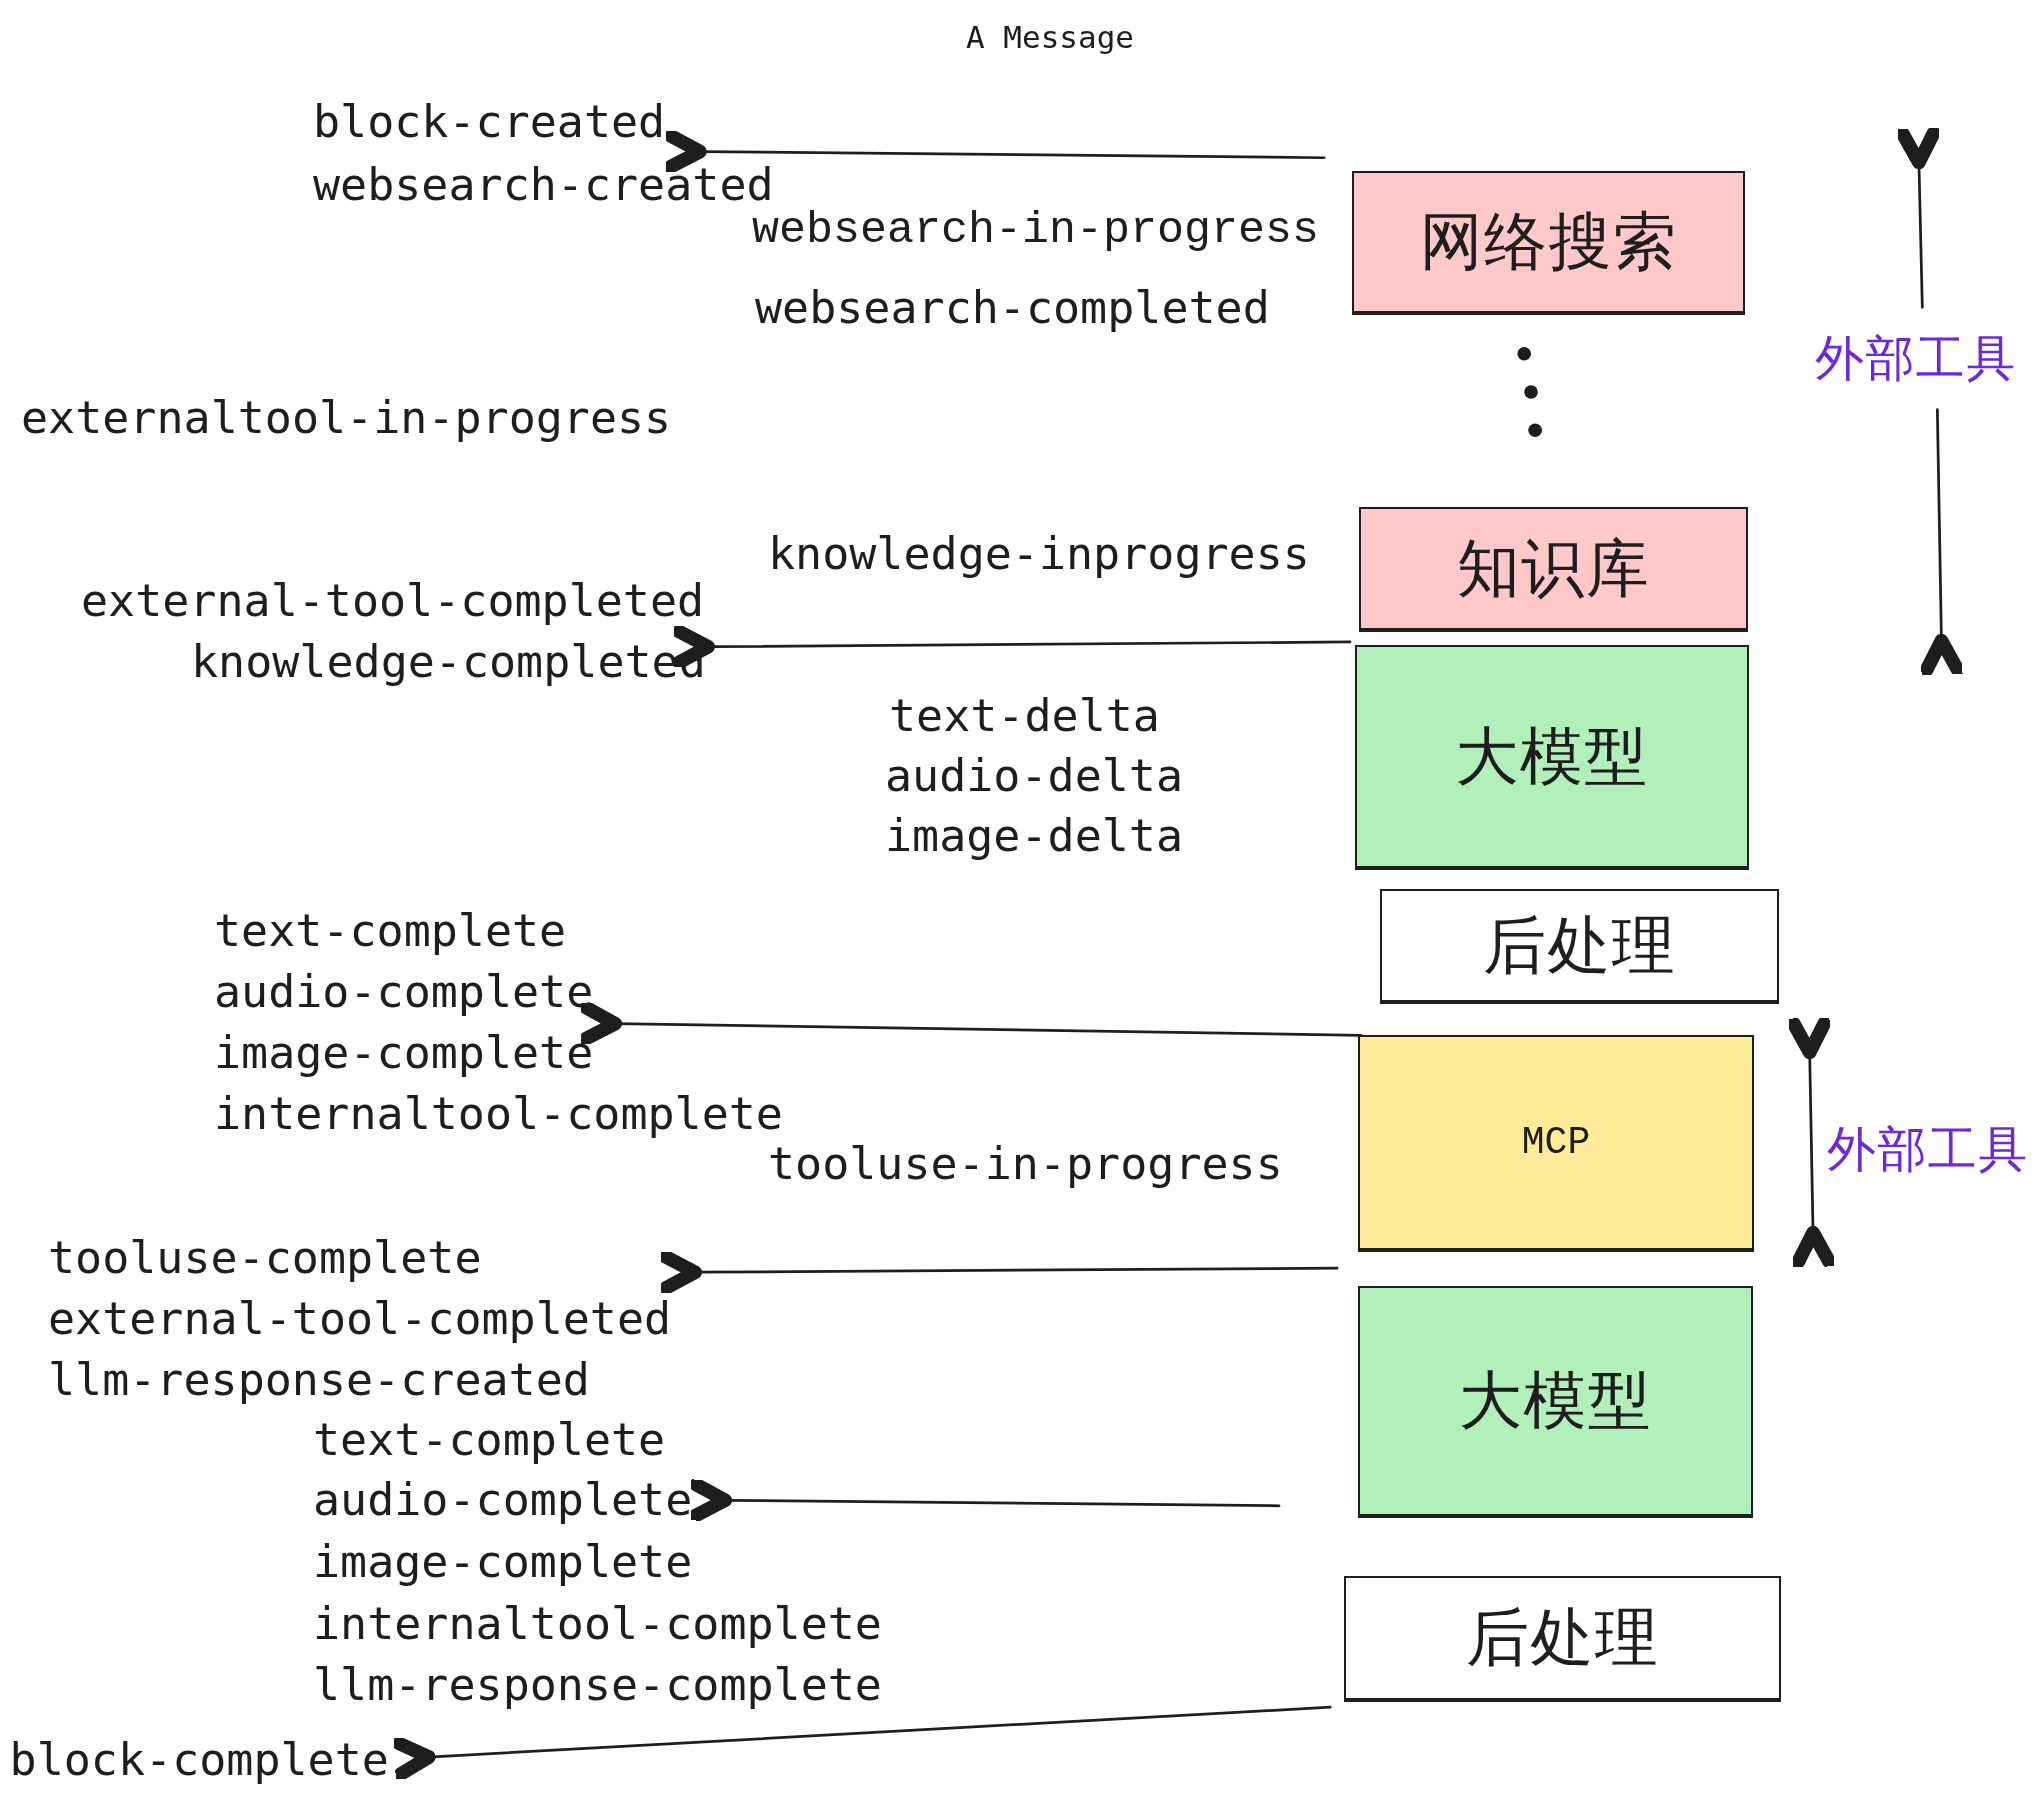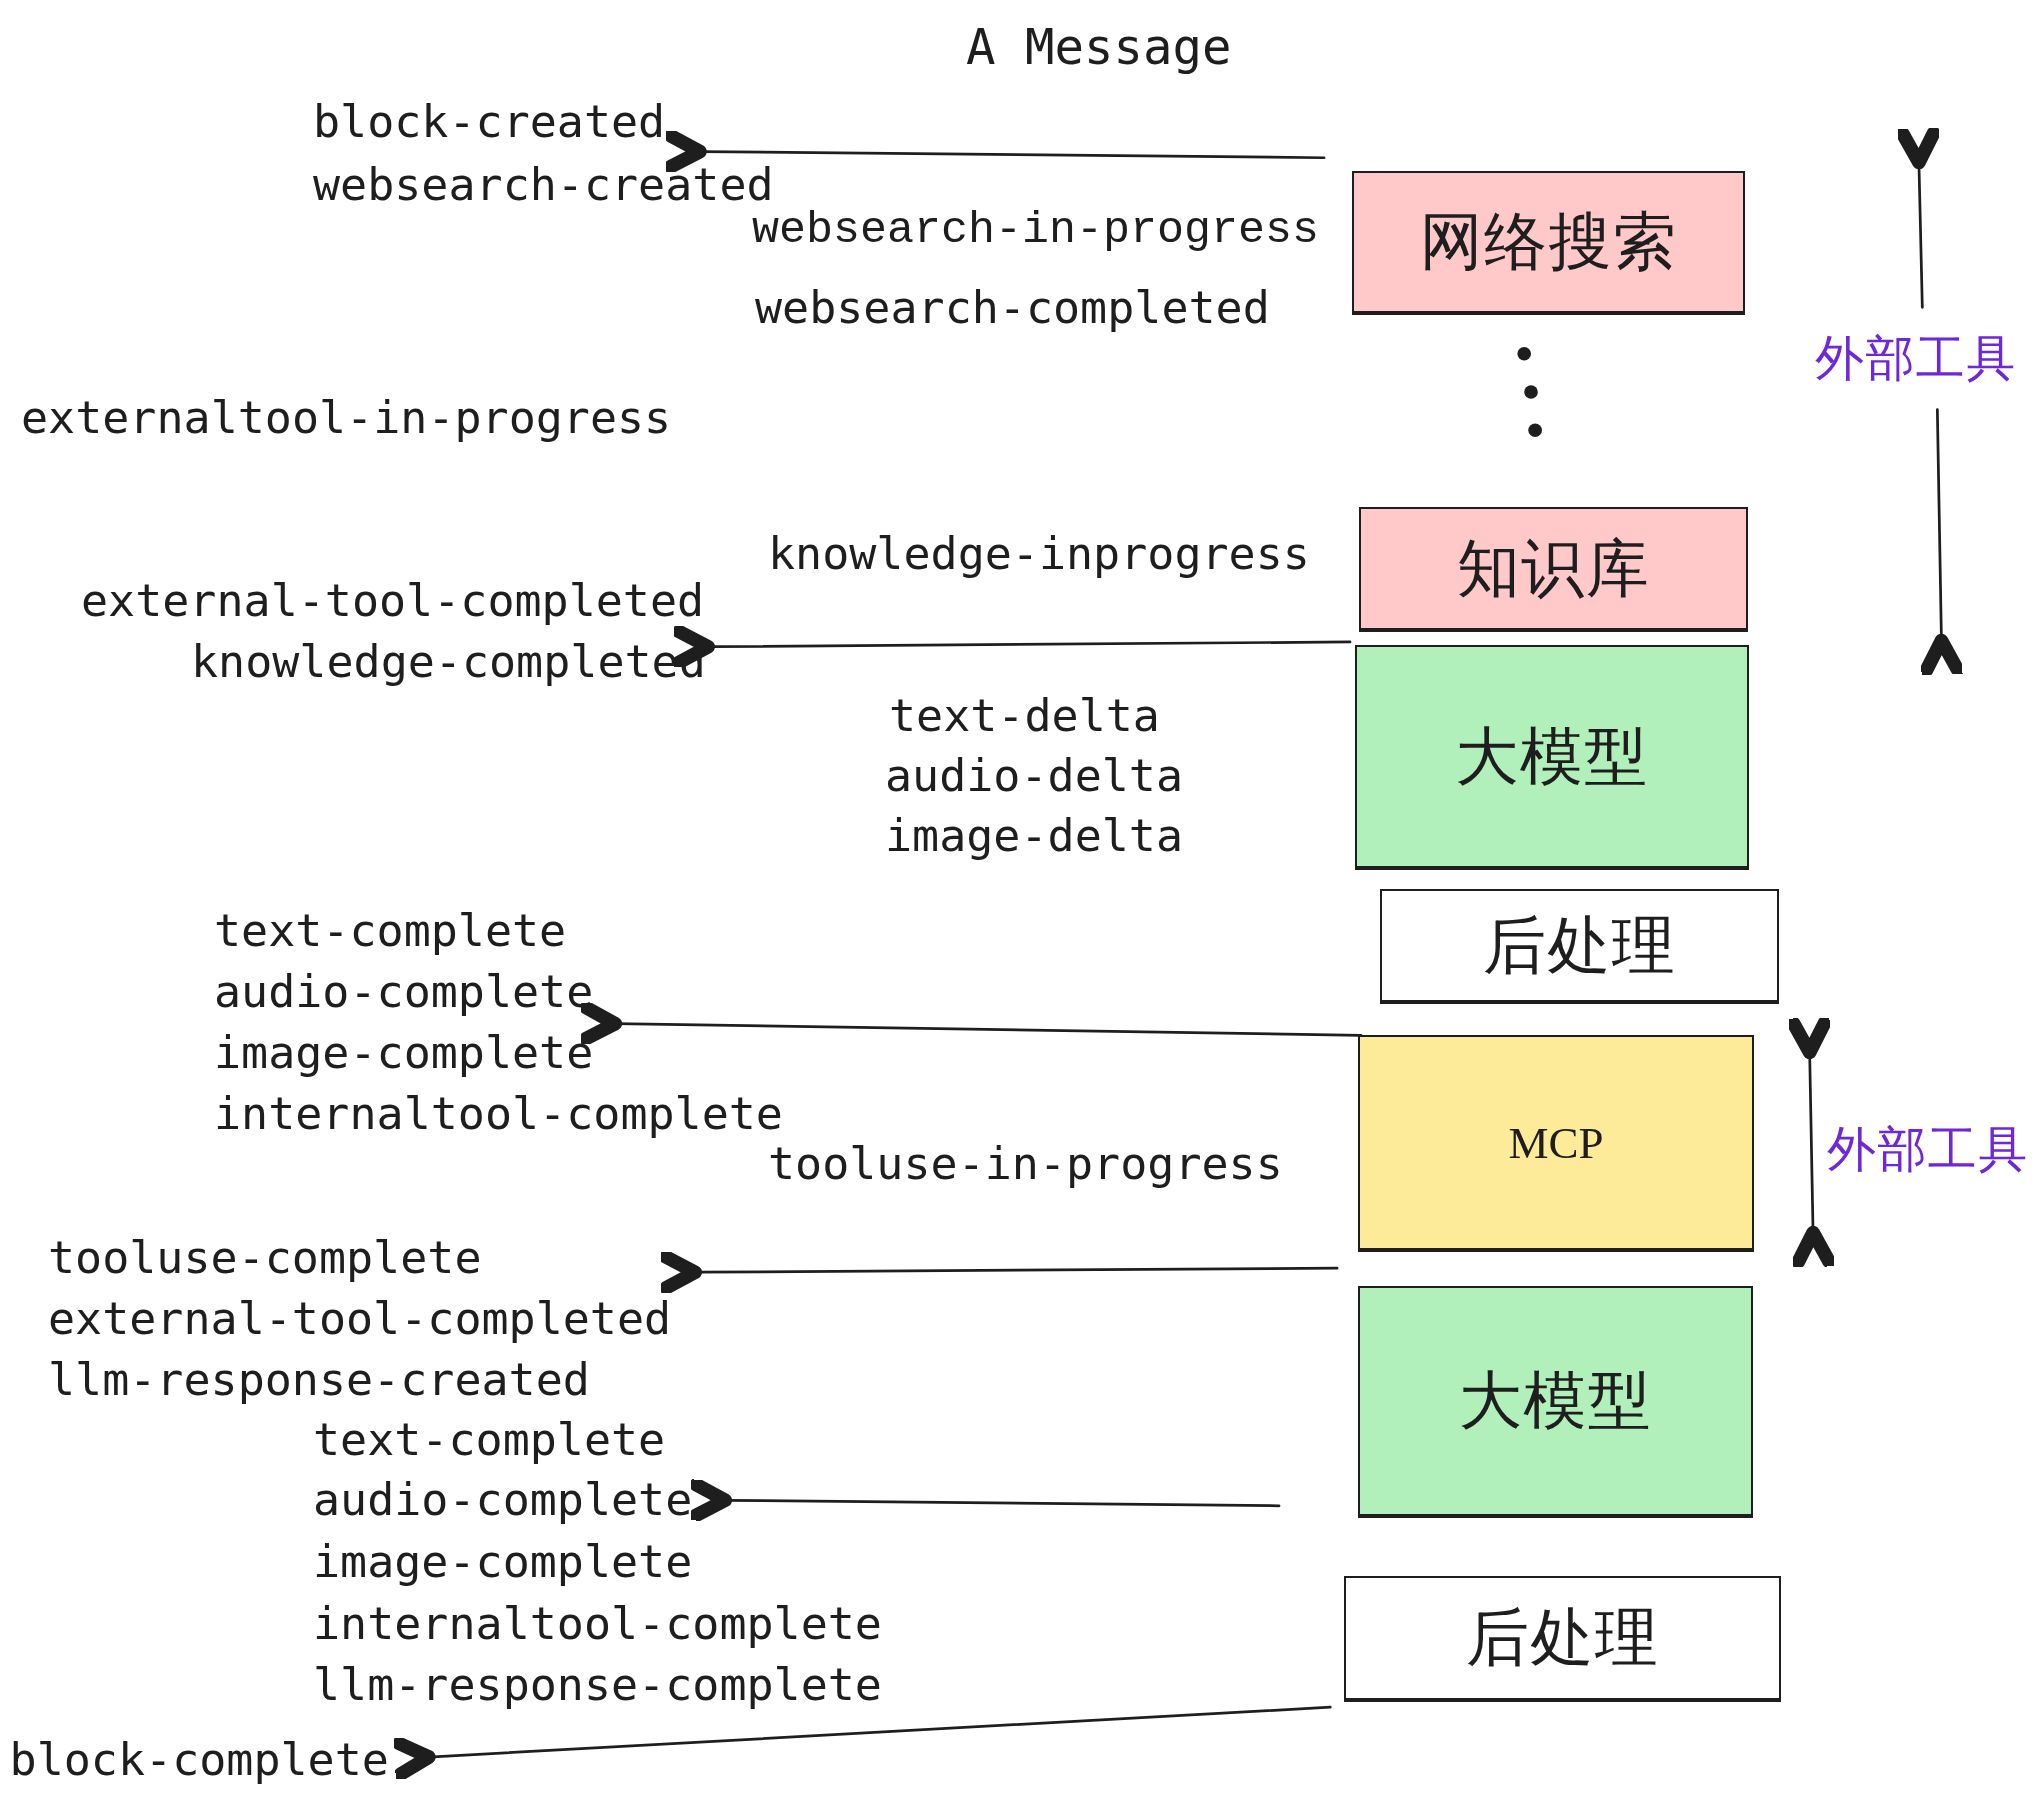--- a/index.html
+++ b/index.html
@@ -1,39 +1,39 @@
 <!DOCTYPE html>
 <html style="font-size:11px"><head>
 <meta charset="utf-8">
 <style>
   html,body{margin:0;padding:0;background:#ffffff;}
   .canvas{
     position:relative;width:2035px;height:1796px;background:#ffffff;
     font-family:"DejaVu Sans Mono","Liberation Mono",monospace;color:#1e1e1e;overflow:hidden;
   }
   .page-title{
-    position:absolute;font-size:49px;white-space:pre;letter-spacing:0;
+    position:absolute;font-size:31px;white-space:pre;letter-spacing:0;
     font-family:"DejaVu Sans Mono","Liberation Mono",monospace;
   }
   .event{
     position:absolute;font-size:45px;line-height:1.0;white-space:pre;
     font-family:"DejaVu Sans Mono","Liberation Mono",monospace;
   }
   .box{
     position:absolute;box-sizing:border-box;
     border:2.7px solid #1e1e1e;border-bottom-width:4.8px;
     display:flex;align-items:center;justify-content:center;
   }
   .box .lbl{
     font-family:"Liberation Sans","DejaVu Sans",sans-serif;
     font-size:63px;color:#1e1e1e;letter-spacing:1.4px;
   }
   .box.mono .lbl{
-    font-family:Liberation Serif, serif;
-    font-size:45px;letter-spacing:0;
+    font-family:Liberation Mono, monospace;
+    font-size:38px;letter-spacing:0;
   }
   .side-label{
     position:absolute;font-size:49px;color:#6d28d9;white-space:pre;
     font-family:"Liberation Sans","DejaVu Sans",sans-serif;letter-spacing:1.4px;
   }
   svg.overlay{position:absolute;left:0;top:0;width:2035px;height:1796px;pointer-events:none;}
   svg.overlay path,svg.overlay line{stroke:#1e1e1e;stroke-width:4;fill:none;stroke-linecap:round;}
   svg.overlay circle{fill:#1e1e1e;stroke:none;}
 </style>
 </head>

